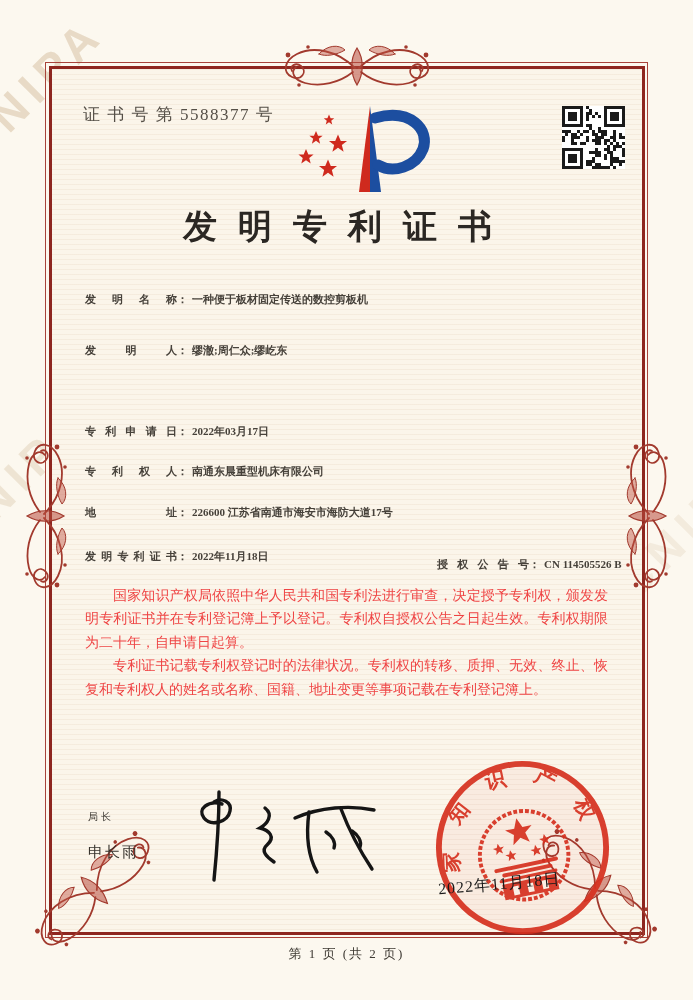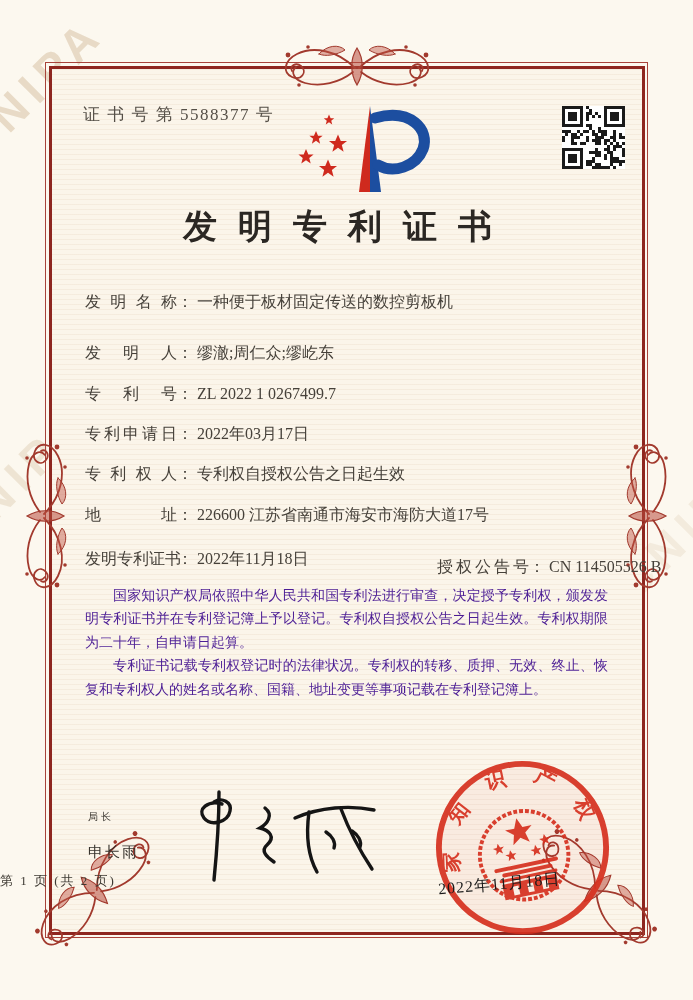--- a/index.html
+++ b/index.html
@@ -37,41 +37,41 @@
     position:absolute;left:83px;top:103px;z-index:3;
     font-size:17px;letter-spacing:1.5px;color:#554f47;
   }
   .logo{position:absolute;left:293px;top:104px;z-index:3;}
   .qr{position:absolute;left:562px;top:106px;z-index:3;background:#ffffff;}
   .title{
     position:absolute;left:0;right:0;top:204px;z-index:3;text-align:center;
     font-size:34px;font-weight:bold;color:#2b2723;
     letter-spacing:21px;padding-left:3px;
   }
-  .frow{position:absolute;left:85px;z-index:3;font-size:16px;white-space:nowrap;}
+  .frow{position:absolute;left:85px;z-index:3;font-size:11px;white-space:nowrap;font-weight:bold;}
   .flabel{
     display:inline-block;width:92px;vertical-align:bottom;
     text-align:justify;text-align-last:justify;
   }
   .fvalue{margin-left:4px;}
   .grant-right{position:absolute;left:352px;top:8px;}
   .paras{
     position:absolute;left:85px;width:523px;top:584px;z-index:3;
-    font-size:14px;line-height:23.4px;text-align:justify;color:#4c1d95;
+    font-size:14px;line-height:23.4px;text-align:justify;color:#ef4444;
   }
   .paras p{margin:0;text-indent:2em;}
   .signer-title{position:absolute;left:88px;top:810px;z-index:3;font-size:10px;letter-spacing:3px;color:#36322c;}
   .signer-name{position:absolute;left:88px;top:843px;z-index:3;font-size:15px;letter-spacing:2px;color:#36322c;}
   .signature{position:absolute;left:168px;top:776px;z-index:4;}
   .seal{position:absolute;left:433px;top:758px;width:179px;height:179px;z-index:4;transform:rotate(-12deg);opacity:0.92;}
   .seal-date{
     position:absolute;left:438px;top:874px;z-index:5;
     font-size:16px;color:#191919;letter-spacing:1px;transform:rotate(-5deg);white-space:nowrap;
   }
-  .page-number{position:absolute;left:0;right:0;top:872px;z-index:3;font-size:13px;letter-spacing:2px;color:#3e3a33;}
+  .page-number{position:absolute;left:0;right:0;top:945px;z-index:3;text-align:center;font-size:13px;letter-spacing:2px;color:#3e3a33;}
   .continuation{position:absolute;left:0;right:0;top:956px;z-index:3;text-align:center;font-size:13.5px;letter-spacing:3px;color:#3e3a33;}
 </style>
 </head>
 <body>
 
 <div class="page">
 
   <svg width="0" height="0" style="position:absolute" aria-hidden="true">
     <defs>
       <path id="star-pt" d="M0,-10 L2.94,-3.09 L9.51,-3.09 L4.05,1.18 L5.88,8.09 L0,4 L-5.88,8.09 L-4.05,1.18 L-9.51,-3.09 L-2.94,-3.09 Z"></path>
@@ -264,28 +264,25 @@
     </svg>
 
   <div class="title">发明专利证书</div>
 
   <div class="frow" style="top:292px;">
     <span class="flabel">发明名称</span><span>：</span><span class="fvalue">一种便于板材固定传送的数控剪板机</span>
   </div>
   <div class="frow" style="top:343px;">
     <span class="flabel">发明人</span><span>：</span><span class="fvalue">缪澈;周仁众;缪屹东</span>
   </div>
-  <div class="frow" style="top:384px;">
-    <span class="flabel">专利号</span><span>：</span><span class="fvalue">ZL 2022 1 0267499.7</span>
-  </div>
   <div class="frow" style="top:424px;">
     <span class="flabel">专利申请日</span><span>：</span><span class="fvalue">2022年03月17日</span>
   </div>
   <div class="frow" style="top:464px;">
-    <span class="flabel">专利权人</span><span>：</span><span class="fvalue">专利权自授权公告之日起生效</span>
+    <span class="flabel">专利权人</span><span>：</span><span class="fvalue">南通东晨重型机床有限公司</span>
   </div>
   <div class="frow" style="top:505px;">
     <span class="flabel">地址</span><span>：</span><span class="fvalue">226600 江苏省南通市海安市海防大道17号</span>
   </div>
 
   <div class="frow" style="top:549px;width:523px;">
     <span class="flabel">发明专利证书</span><span>：</span><span class="fvalue">2022年11月18日</span>
     <span class="grant-right">
       <span class="flabel">授权公告号</span><span>：</span><span class="fvalue">CN 114505526 B</span>
     </span>

